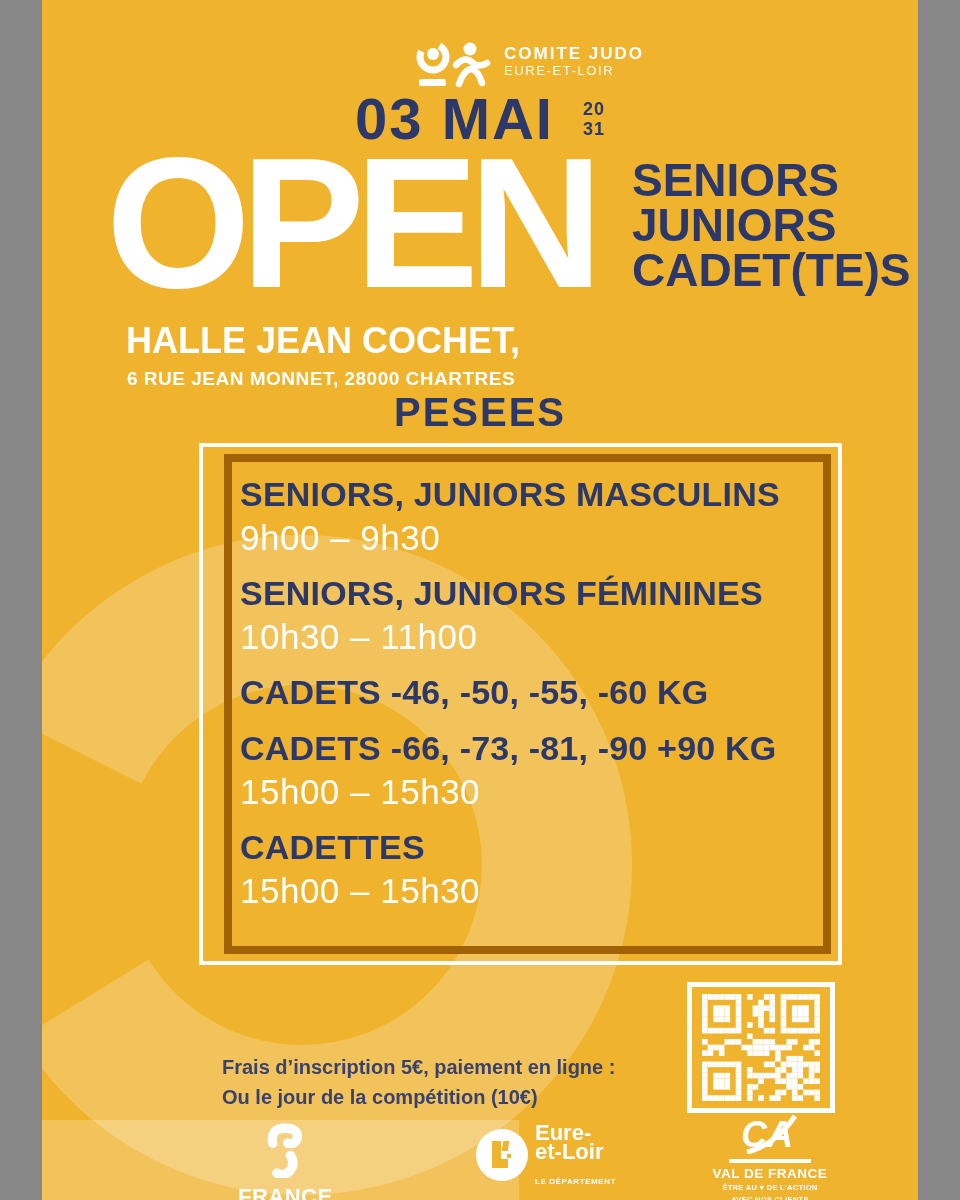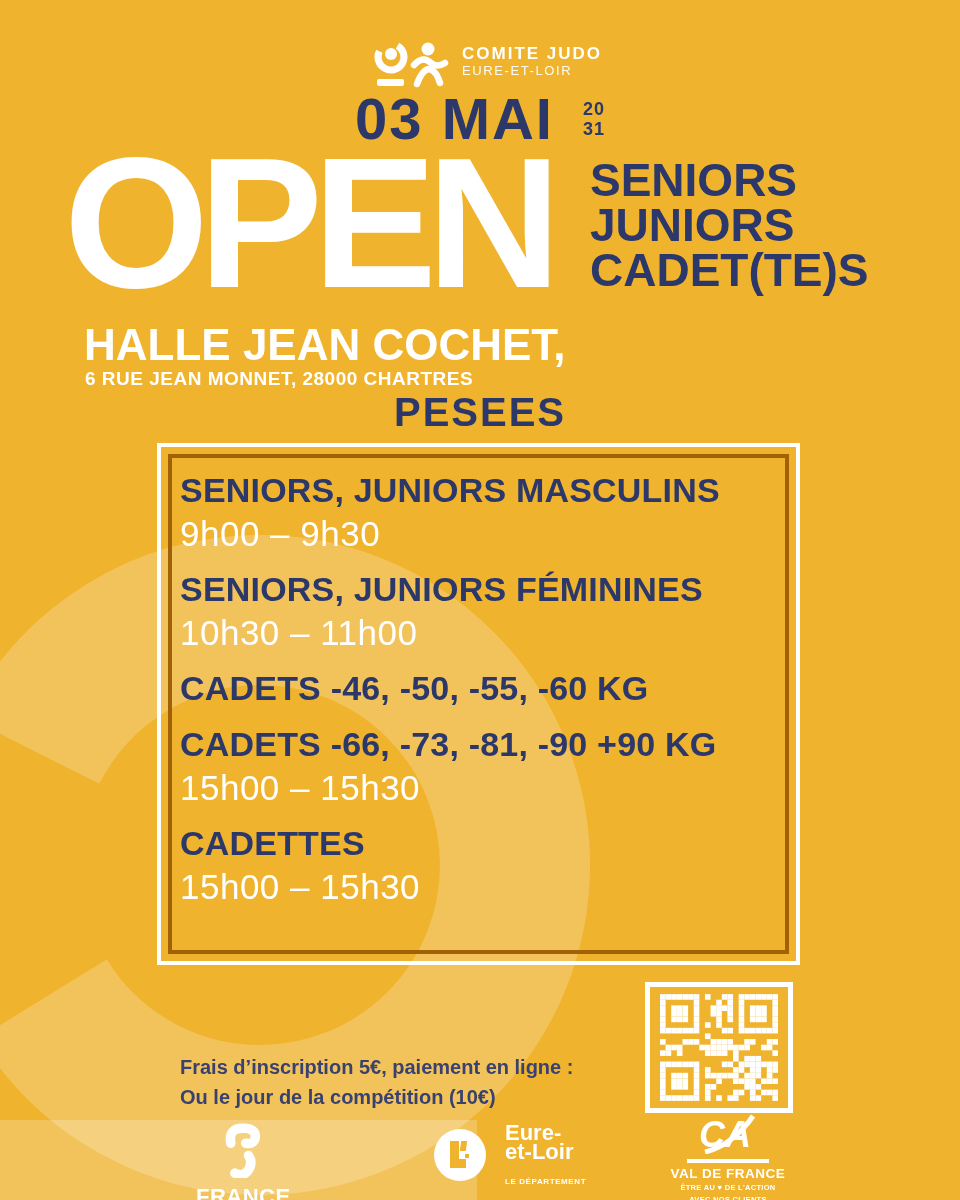--- a/index.html
+++ b/index.html
@@ -1,18 +1,18 @@
 <!DOCTYPE html>
 <html style="--bg: #F0B32D; --navy: #2B3869; --white: #FFFFFF; --light: rgba(255,255,255,0.22);"><head>
 <meta charset="utf-8">
 <style>
   html,body{margin:0;padding:0;}
   body{background:#888;font-family:"Liberation Sans",sans-serif;}
   .poster{
-    position:relative;width:960px;height:1200px;margin:0 auto;
+    position:relative;width:876px;height:1200px;margin:0 auto;
     background:var(--bg,#F0B32D);overflow:hidden;
     font-family:"Liberation Sans",sans-serif;color:var(--navy,#2B3869);
   }
   .abs{position:absolute;}
   .watermark{position:absolute;left:0;top:0;z-index:0;}
   .content{position:absolute;inset:0;z-index:1;}
 
   
   .org-logo{left:372px;top:38px;}
   .org-name{left:462px;top:44px;font-size:17px;font-weight:bold;color:#fff;letter-spacing:2px;}
@@ -21,42 +21,42 @@
   
   .date-row{left:0;top:90px;width:100%;display:flex;justify-content:center;align-items:flex-start;gap:29px;}
   .date-main{font-size:58px;font-weight:bold;letter-spacing:2px;line-height:1;}
   .date-year{display:flex;flex-direction:column;margin-top:9px;font-size:18px;font-weight:bold;letter-spacing:1px;line-height:20px;}
 
   
   .open-title{left:64px;top:130px;font-size:186px;font-weight:bold;color:#fff;letter-spacing:-10px;line-height:1;}
   .hero-cats{left:590px;top:158px;font-size:46px;font-weight:bold;line-height:45px;letter-spacing:0;}
 
   
-  .venue-name{left:84px;top:323px;font-size:44px;font-weight:bold;color:#fff;line-height:1;}
+  .venue-name{left:84px;top:323px;font-size:36px;font-weight:bold;color:#fff;line-height:1;}
   .venue-address{left:85px;top:368px;font-size:19px;font-weight:bold;color:#fff;letter-spacing:.5px;}
 
   
   .weighin-title{left:0;top:390px;width:100%;text-align:center;font-size:40px;font-weight:bold;letter-spacing:2px;}
   .weighin-box{left:157px;top:443px;width:643px;height:522px;border:4px solid #fff;padding:7px;box-sizing:border-box;}
-  .weighin-inner{border:4px solid #a16207;height:100%;box-sizing:border-box;padding:14px 6px 0 8px;overflow:hidden;}
+  .weighin-inner{border:8px solid #a16207;height:100%;box-sizing:border-box;padding:14px 6px 0 8px;overflow:hidden;margin-left:14px;}
   .session{margin-bottom:20px;white-space:nowrap;}
   .session-label{font-size:34px;font-weight:bold;line-height:1.06;letter-spacing:.2px;margin-bottom:8px;}
   .session-time{font-size:35px;line-height:1;letter-spacing:.5px;color:#fff;}
 
   
   .fees{left:180px;top:1052px;font-size:20px;font-weight:bold;line-height:30px;color:#39426E;}
 
   
   .qr-frame{left:645px;top:982px;width:148px;height:131px;border:5px solid #fff;box-sizing:border-box;
     display:flex;align-items:center;justify-content:center;}
 
   
   .sp-judo{left:196px;top:1122px;display:flex;align-items:center;gap:9px;color:#fff;flex-direction:column;}
   .sp-judo-text{font-size:22px;font-weight:bold;line-height:20px;letter-spacing:.5px;}
-  .sp-dept{left:433px;top:1123px;display:flex;align-items:center;gap:18px;color:#fff;}
+  .sp-dept{left:433px;top:1123px;display:flex;align-items:center;gap:6px;color:#fff;}
   .sp-dept-name{font-size:22px;font-weight:bold;line-height:19px;}
   .sp-dept-sub{font-size:8px;font-weight:bold;letter-spacing:.6px;margin-top:16px;}
   .sp-ca{left:662px;top:1114px;width:132px;text-align:center;color:#fff;}
   .sp-ca-bar{width:82px;height:4px;background:#fff;margin:1px auto 3px auto;}
   .sp-ca-region{font-size:13.5px;font-weight:bold;letter-spacing:.5px;}
   .sp-ca-tag{font-size:7.5px;font-weight:bold;letter-spacing:.3px;line-height:9.5px;margin-top:2px;}
 </style>
 </head>
 <body>
 

